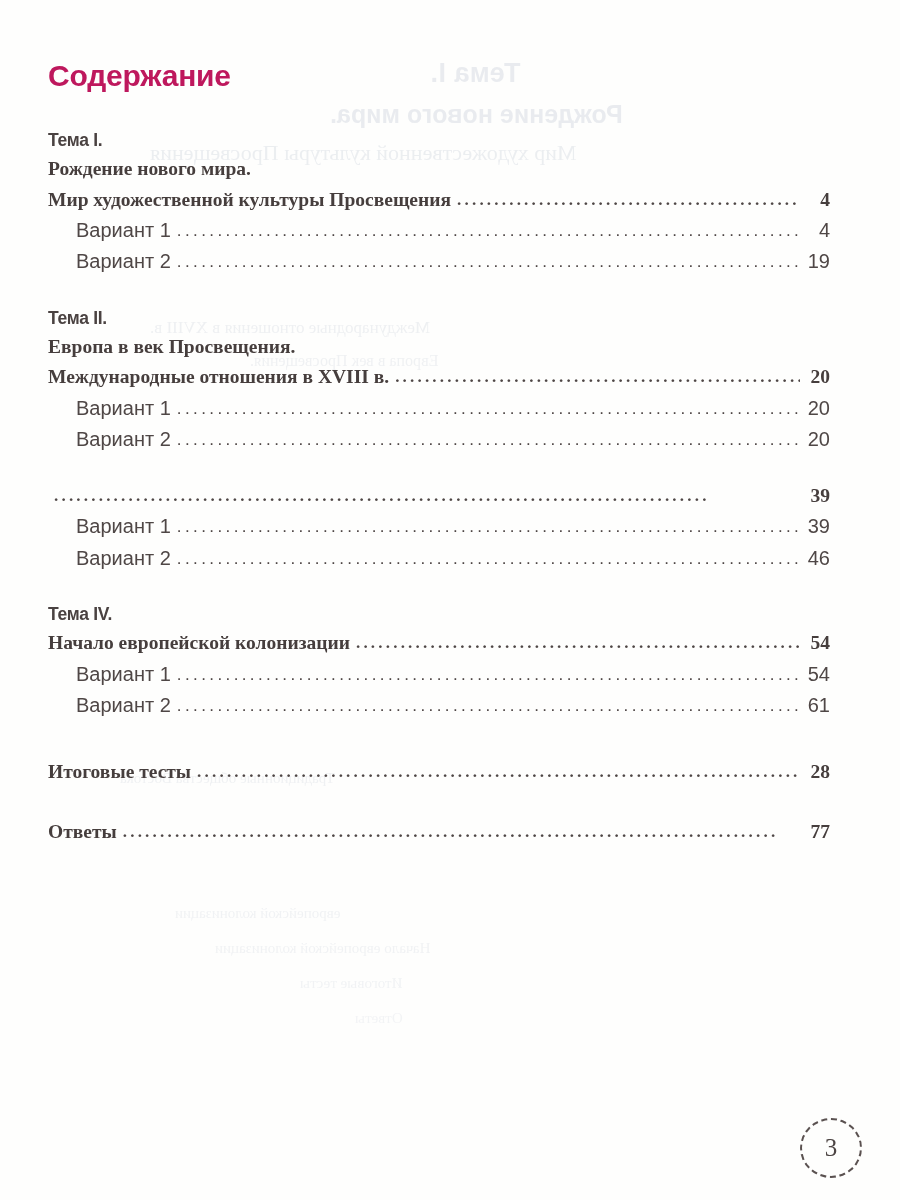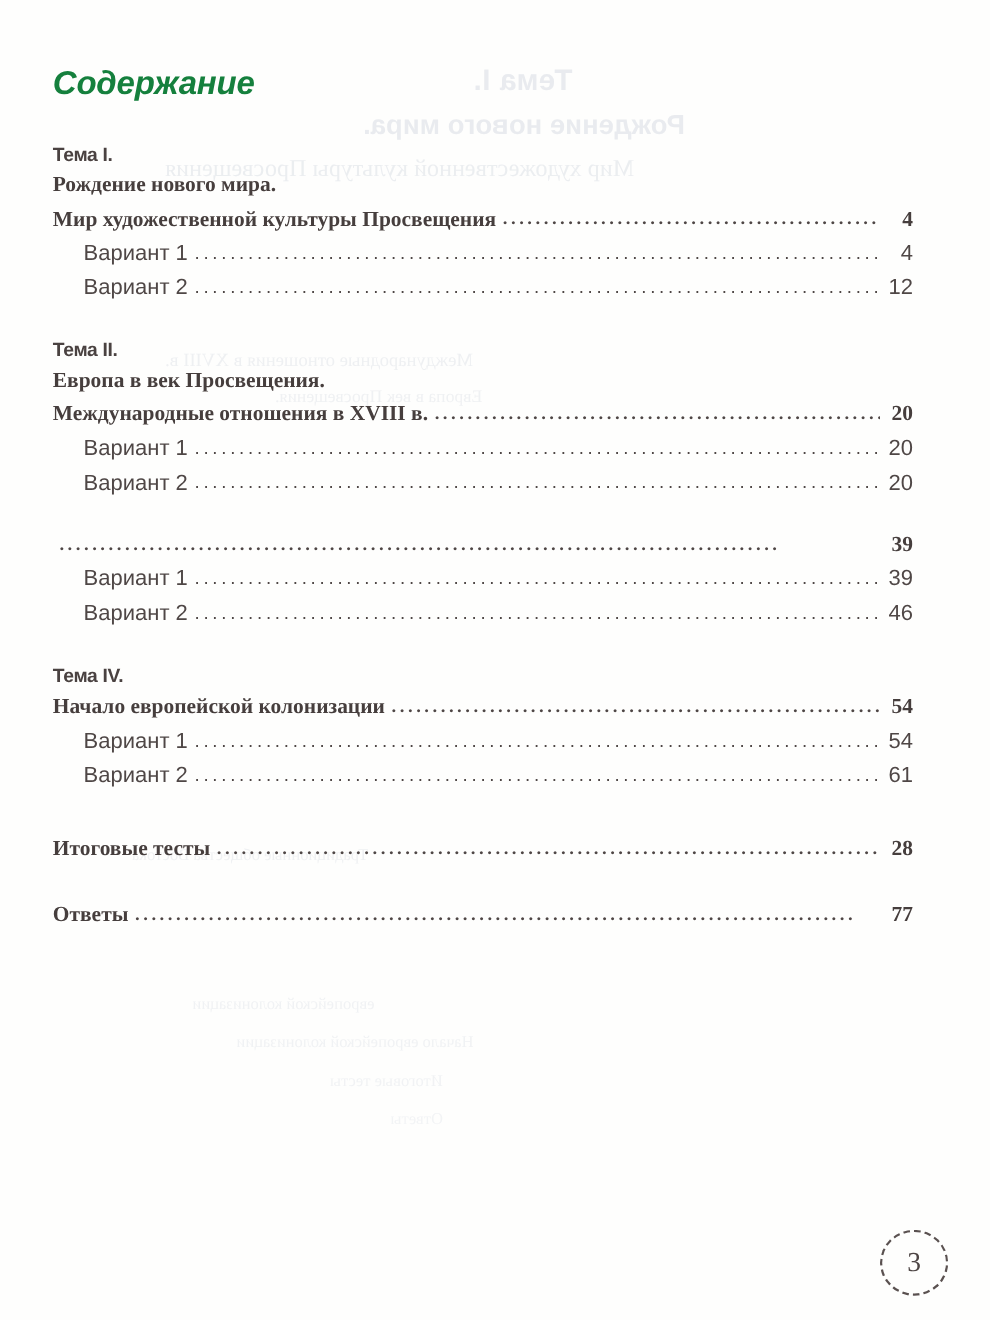--- a/index.html
+++ b/index.html
@@ -46,25 +46,24 @@
     left: 48px;
     top: 0;
     width: 782px;
   }
 
   .toc-title {
     font-family: "Liberation Sans", "DejaVu Sans", sans-serif;
     font-weight: bold;
     font-size: 30px;
     letter-spacing: -0.2px;
-    color: #15803d;
+    color: #be185d;
     margin-top: 58px;
     margin-bottom: 0;
     line-height: 1.2;
-    font-style: italic;
   }
 
   .sections { margin-top: 32px; }
 
   .section { margin-bottom: 26px; }
 
   .theme-label {
     font-family: "Liberation Sans", "DejaVu Sans", sans-serif;
     font-weight: bold;
     font-size: 17.5px;
@@ -176,21 +175,21 @@
         <span class="page-num">4</span>
       </div>
       <div class="entry variant">
         <span class="label">Вариант 1</span>
         <span class="leader">........................................................................................</span>
         <span class="page-num">4</span>
       </div>
       <div class="entry variant">
         <span class="label">Вариант 2</span>
         <span class="leader">........................................................................................</span>
-        <span class="page-num">12</span>
+        <span class="page-num">19</span>
       </div>
     </div>
 
     <div class="section">
       <div class="theme-label">Тема II.</div>
       <div class="theme-line">Европа в век Просвещения.</div>
       <div class="entry major">
         <span class="label">Международные отношения в XVIII в.</span>
         <span class="leader">........................................................................................</span>
         <span class="page-num">20</span>

